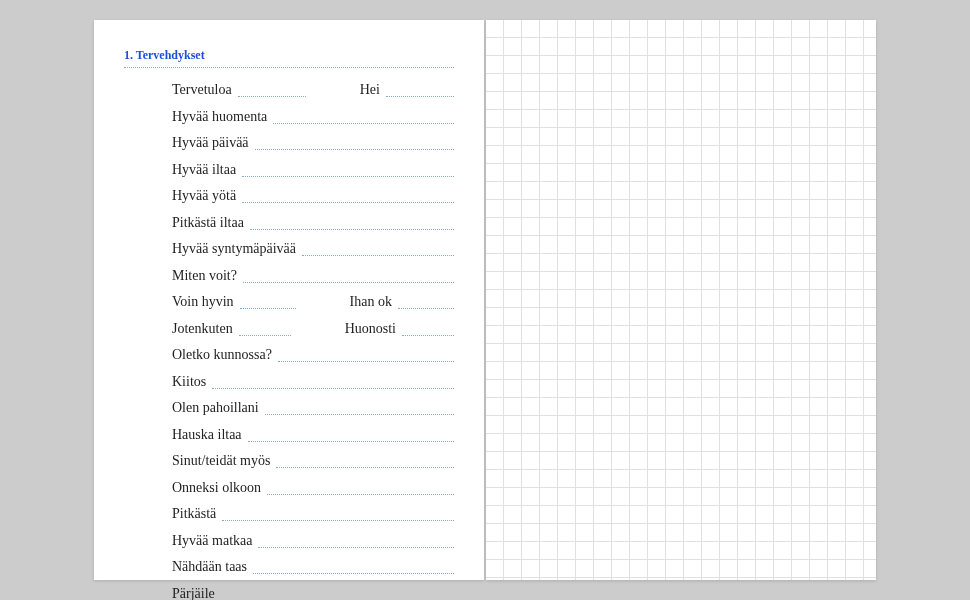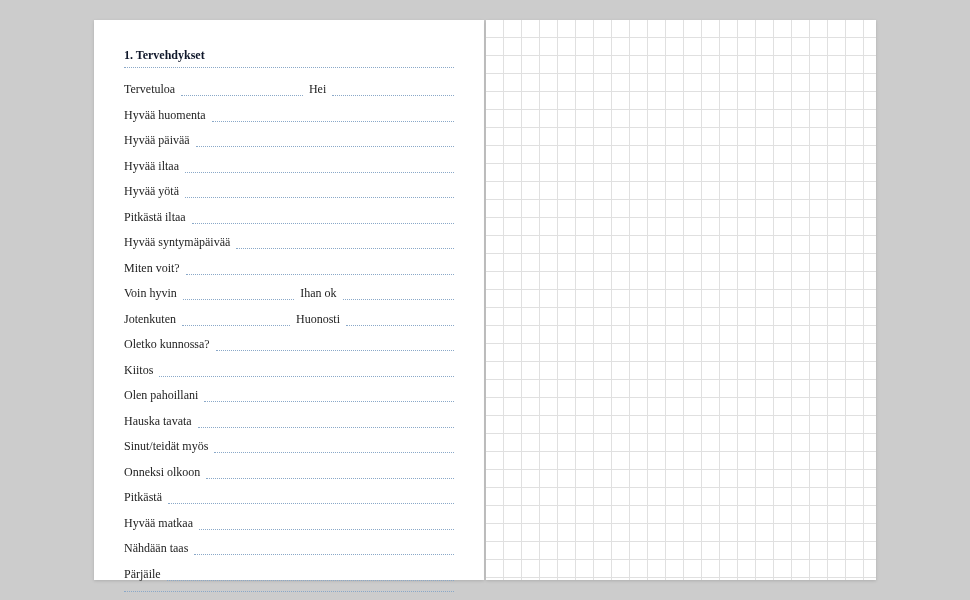--- a/index.html
+++ b/index.html
@@ -22,39 +22,40 @@
     width: 390px;
     height: 560px;
     box-shadow: 0 1px 3px rgba(0,0,0,0.15);
   }
   .page-left {
     padding: 28px 30px 20px 30px;
   }
   .heading {
     font-size: 12px;
     font-weight: bold;
-    color: #0f172a;
+    color: #1d4ed8;
     margin-bottom: 4px;
   }
   .heading-underline {
     border-bottom: 1px dotted #8aa8c8;
     height: 1px;
     margin-bottom: 14px;
   }
   .row {
     display: flex;
     align-items: flex-end;
     margin-bottom: 10.5px;
     gap: 6px;
   }
   .term {
-    font-size: 12px;
+    font-size: 14px;
     color: #222;
     white-space: nowrap;
     flex-shrink: 0;
+    margin-left: 48px;
   }
   .dots {
     flex: 1;
     border-bottom: 1px dotted #8aa8c8;
     height: 1px;
     position: relative;
     top: -1px;
     min-width: 10px;
   }
   .page-right {
@@ -126,21 +127,21 @@
         </div>
         <div class="row">
           <span class="term">Kiitos</span>
           <span class="dots"></span>
         </div>
         <div class="row">
           <span class="term">Olen pahoillani</span>
           <span class="dots"></span>
         </div>
         <div class="row">
-          <span class="term">Hauska tavata</span>
+          <span class="term">Hauska iltaa</span>
           <span class="dots"></span>
         </div>
         <div class="row">
           <span class="term">Sinut/teidät myös</span>
           <span class="dots"></span>
         </div>
         <div class="row">
           <span class="term">Onneksi olkoon</span>
           <span class="dots"></span>
         </div>

